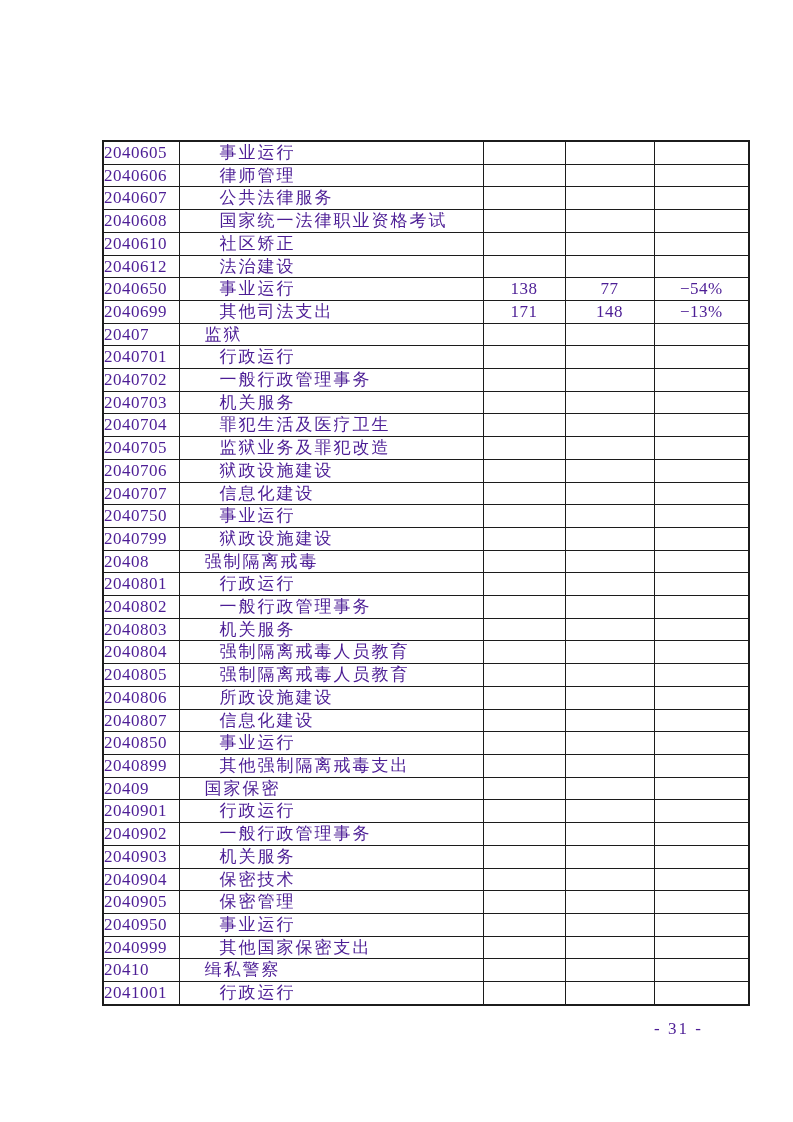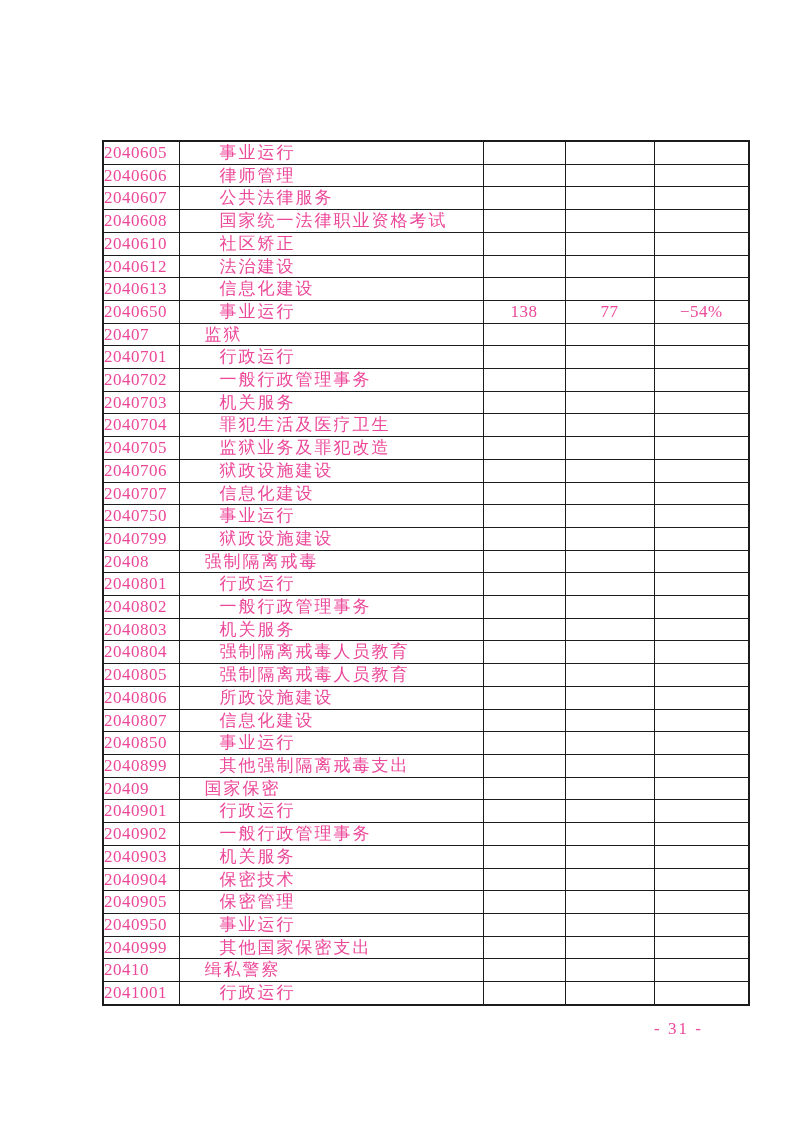--- a/index.html
+++ b/index.html
@@ -6,21 +6,21 @@
     margin: 0;
     padding: 0;
     background: #e8e8e8;
   }
   .page {
     position: relative;
     width: 793px;
     height: 1122px;
     background: #ffffff;
     font-family: "Liberation Serif", "DejaVu Serif", serif;
-    color: #ec4899;
+    color: #4c1d95;
     overflow: hidden;
   }
   table.budget-table {
     position: absolute;
     left: 102px;
     top: 140px;
     width: 646px;
     border-collapse: collapse;
     table-layout: fixed;
     border: 2px solid #1c1c1c;
@@ -111,32 +111,32 @@
           <td class="num"></td>
         </tr>
         <tr>
           <td class="col-code">2040612</td>
           <td class="col-name indent-2">法治建设</td>
           <td class="num"></td>
           <td class="num"></td>
           <td class="num"></td>
         </tr>
         <tr>
-          <td class="col-code">2040613</td>
-          <td class="col-name indent-2">信息化建设</td>
-          <td class="num"></td>
-          <td class="num"></td>
-          <td class="num"></td>
-        </tr>
-        <tr>
           <td class="col-code">2040650</td>
           <td class="col-name indent-2">事业运行</td>
           <td class="num">138</td>
           <td class="num">77</td>
           <td class="num">−54%</td>
+        </tr>
+        <tr>
+          <td class="col-code">2040699</td>
+          <td class="col-name indent-2">其他司法支出</td>
+          <td class="num">171</td>
+          <td class="num">148</td>
+          <td class="num">−13%</td>
         </tr>
         <tr>
           <td class="col-code">20407</td>
           <td class="col-name indent-1">监狱</td>
           <td class="num"></td>
           <td class="num"></td>
           <td class="num"></td>
         </tr>
         <tr>
           <td class="col-code">2040701</td>

